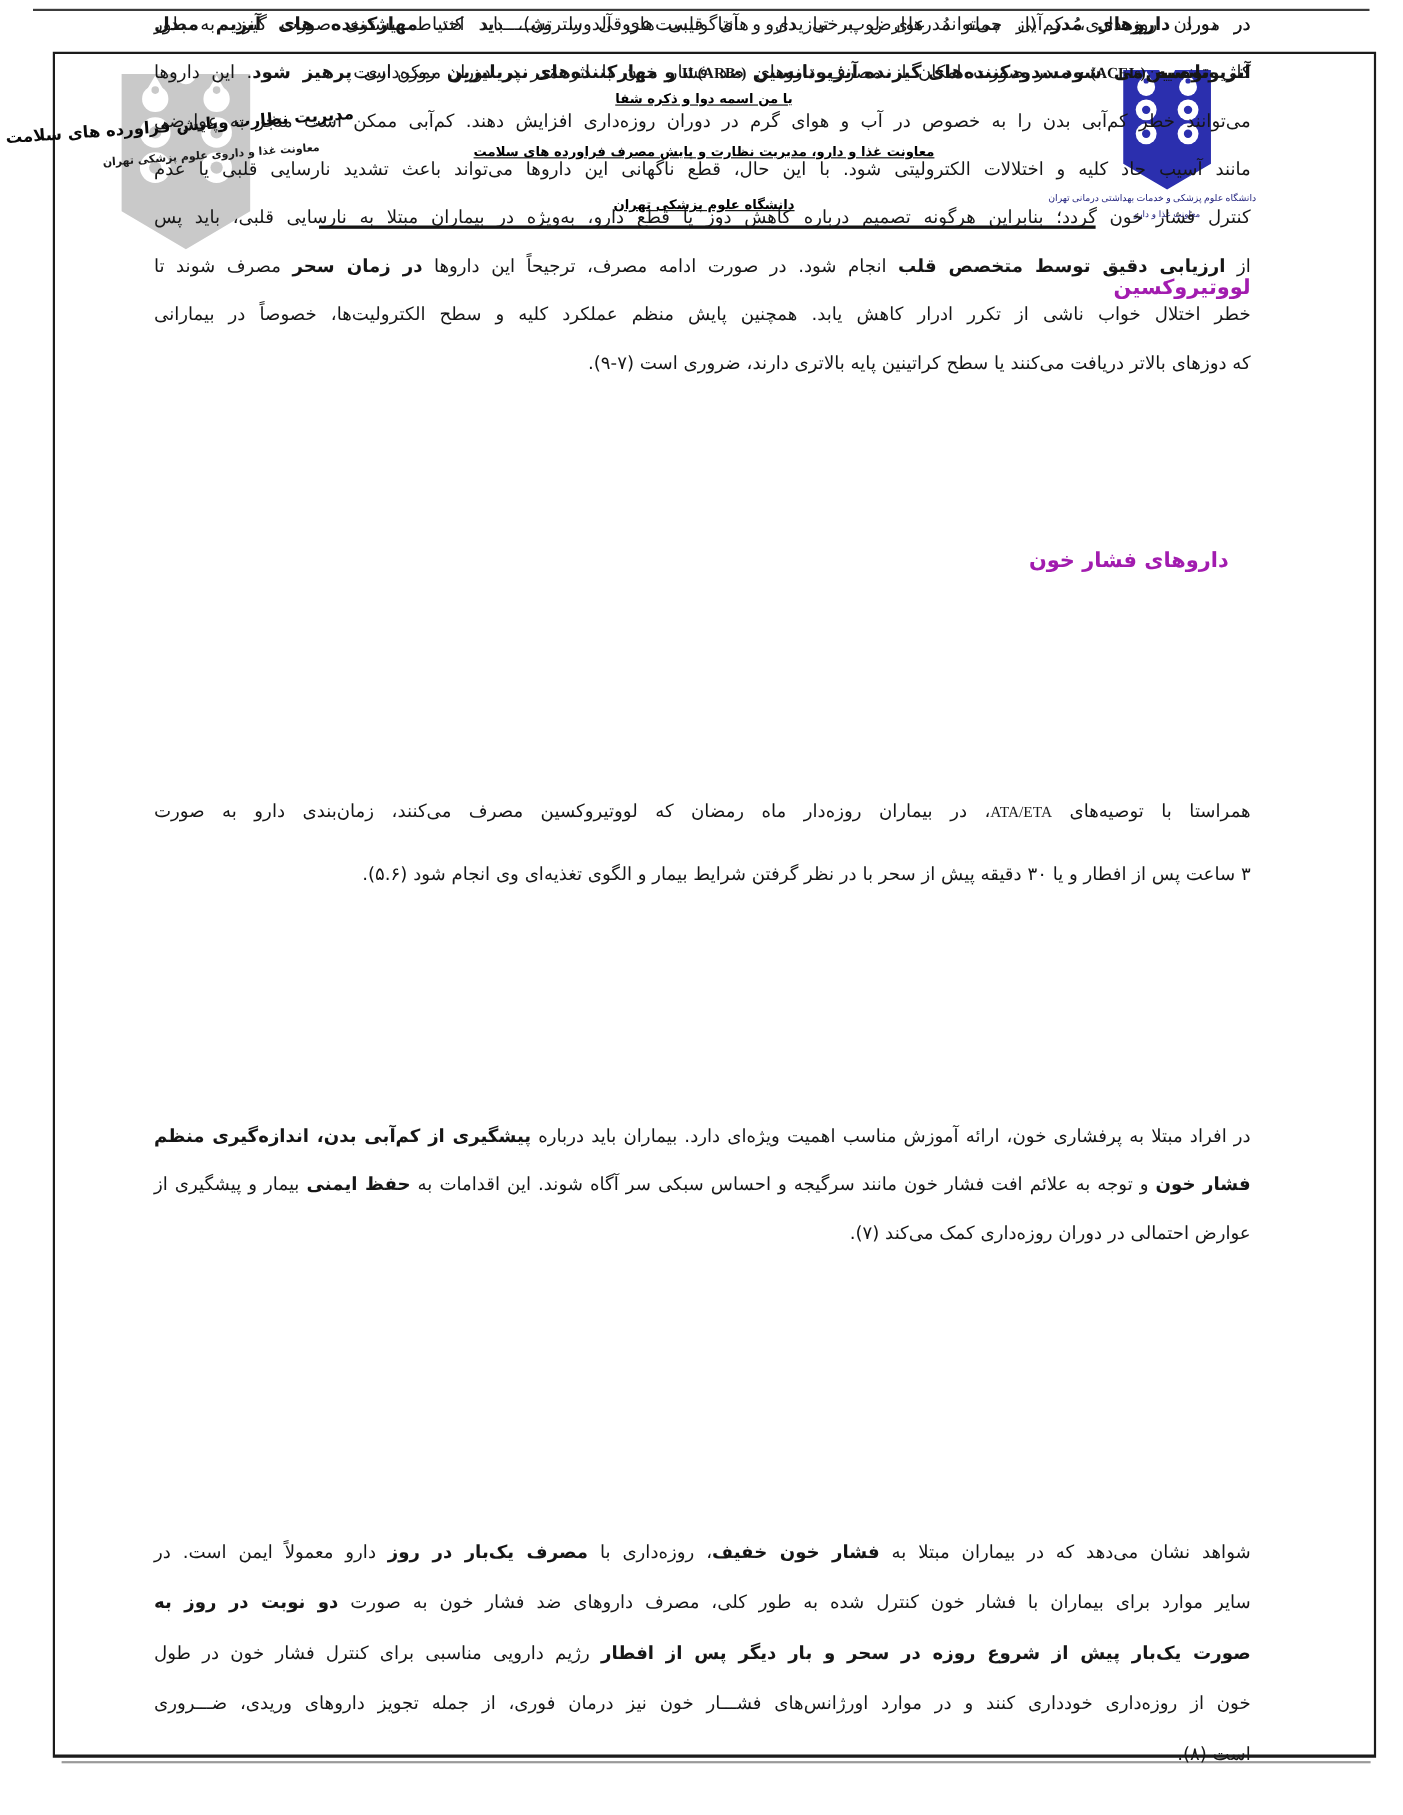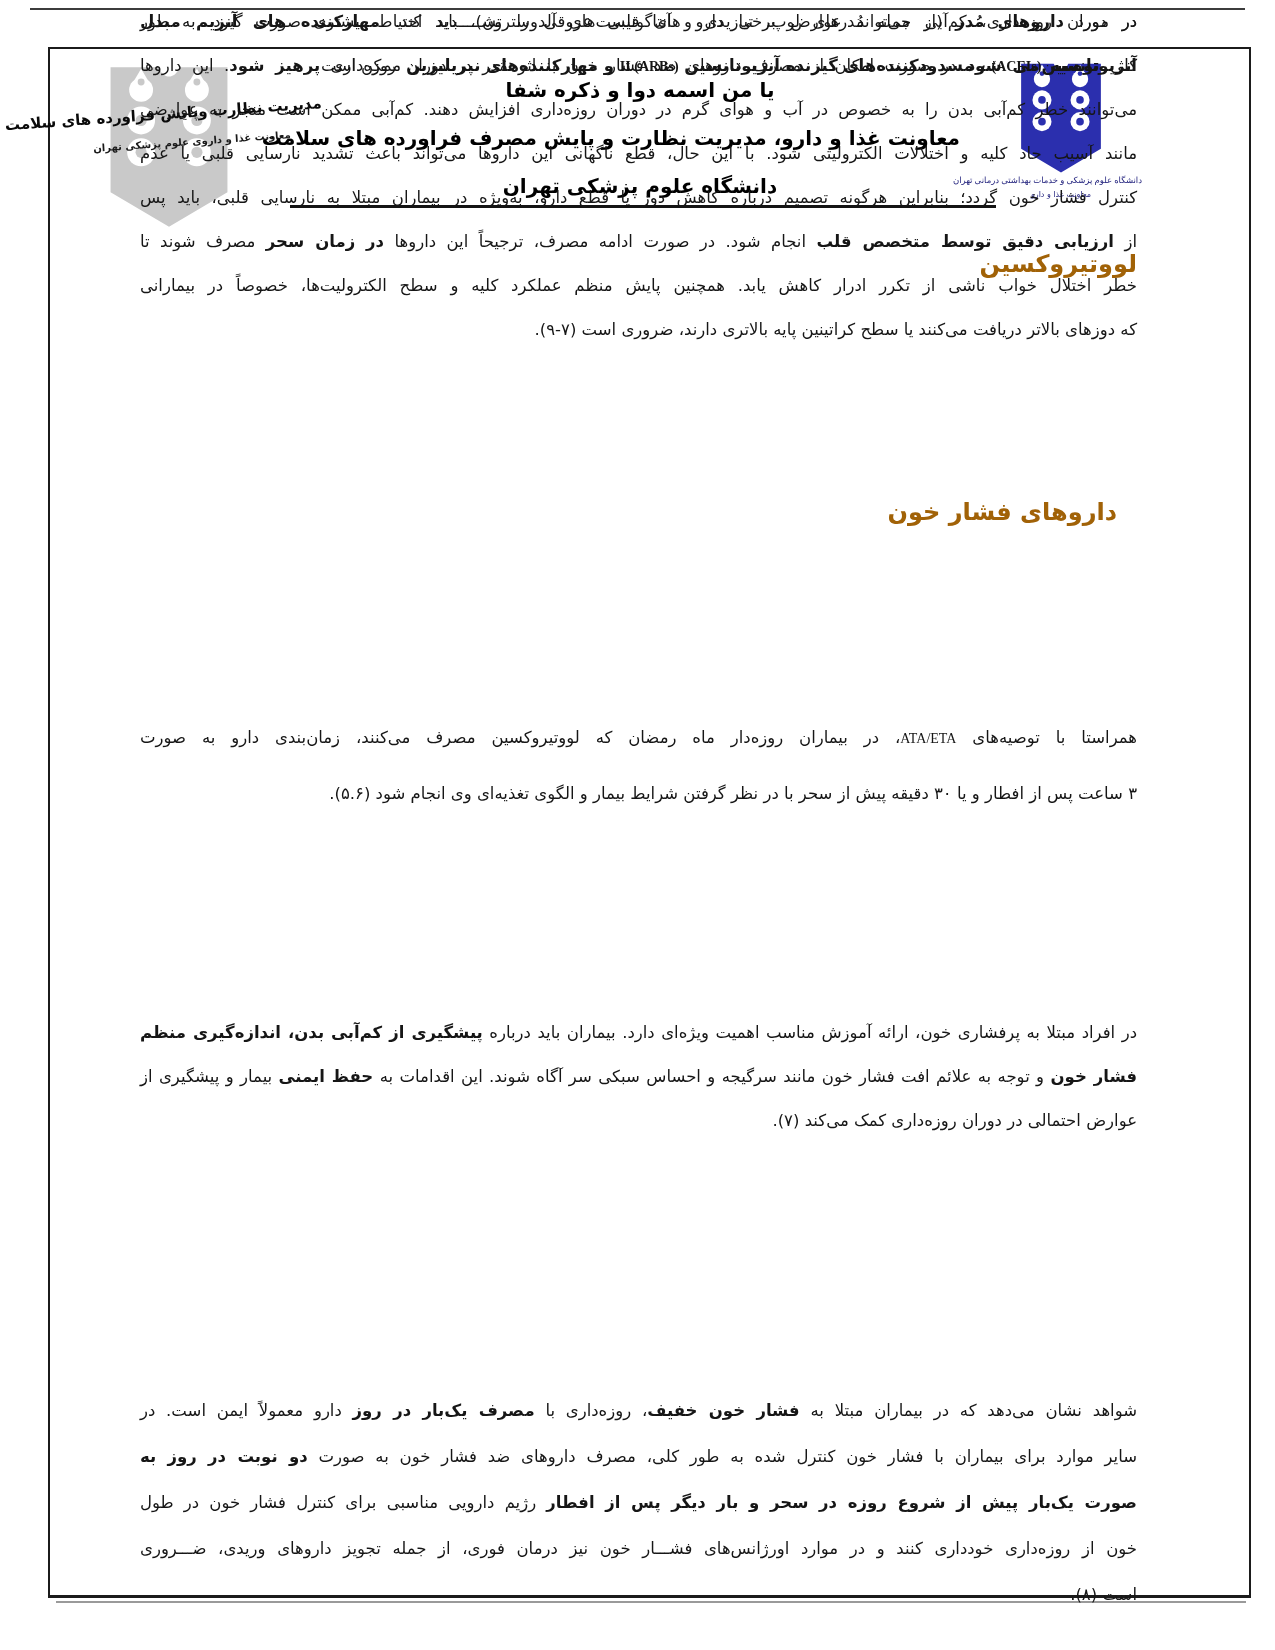--- a/index.html
+++ b/index.html
@@ -5,37 +5,37 @@
   html,body{margin:0;padding:0;background:#ffffff;}
   .page{position:relative;width:1275px;height:1650px;background:#ffffff;overflow:hidden;
         font-family:"DejaVu Sans",sans-serif;color:#111;}
   .top-edge{position:absolute;left:30px;top:8px;width:1215px;height:2px;background:#3c3c3c;}
   .frame{position:absolute;left:48px;top:47px;width:1199px;height:1546px;
          border:2px solid #1b1b1b;border-bottom-width:3px;background:#fff;}
   .frame-shadow{position:absolute;left:56px;top:1601px;width:1190px;height:2px;background:#9a9a9a;}
 
   
   .hdr-center{position:absolute;left:320px;top:66px;width:640px;direction:rtl;text-align:center;
-              font-weight:bold;font-size:20px;line-height:48px;color:#000;}
+              font-weight:bold;font-size:12px;line-height:48px;color:#000;text-decoration:underline;}
   .hdr-center div{white-space:nowrap;}
   .hdr-rule{position:absolute;left:290px;top:205px;width:706px;height:3px;background:#141414;}
 
   .logo-svg{position:absolute;}
   .cal-line1{position:absolute;left:66px;top:103px;width:256px;direction:rtl;text-align:center;
              font-size:15px;font-weight:bold;color:#0a0a0a;transform:rotate(-4deg);white-space:nowrap;}
   .cal-line2{position:absolute;left:84px;top:136px;width:216px;direction:rtl;text-align:center;
              font-size:10px;font-weight:bold;color:#1a1a1a;transform:rotate(-4deg);white-space:nowrap;}
   .rlogo-cap1{position:absolute;left:980px;top:175px;width:162px;direction:rtl;text-align:center;
               font-size:8.5px;color:#23237e;white-space:nowrap;font-family:Liberation Serif, serif;}
   .rlogo-cap2{position:absolute;left:980px;top:190px;width:162px;direction:rtl;text-align:center;
               font-size:8px;color:#23237e;white-space:nowrap;}
 
   
   .doc{position:absolute;left:140px;top:0;width:997px;height:1650px;direction:rtl;font-size:16.5px;color:#161616;}
-  .doc-h{position:absolute;width:100%;font-weight:bold;font-size:24px;text-align:right;color:#a16207;}
+  .doc-h{position:absolute;width:100%;font-weight:bold;font-size:19px;text-align:right;color:#a21caf;}
   .doc-h1{top:250px;}
   .doc-h2{top:498px;padding-right:20px;box-sizing:border-box;}
   .para{position:absolute;width:100%;line-height:44px;}
   .para .line{text-align:justify;text-align-last:justify;}
   .para .line.last{text-align-last:right;}
   .para:nth-of-type(1){top:322px;line-height:45px;}
   .para:nth-of-type(2){top:556px;}
   .para:nth-of-type(3){top:710px;line-height:55px;}
   .para:nth-of-type(4){top:1011px;}
   .para:nth-of-type(5){top:1388px;line-height:46px;}

